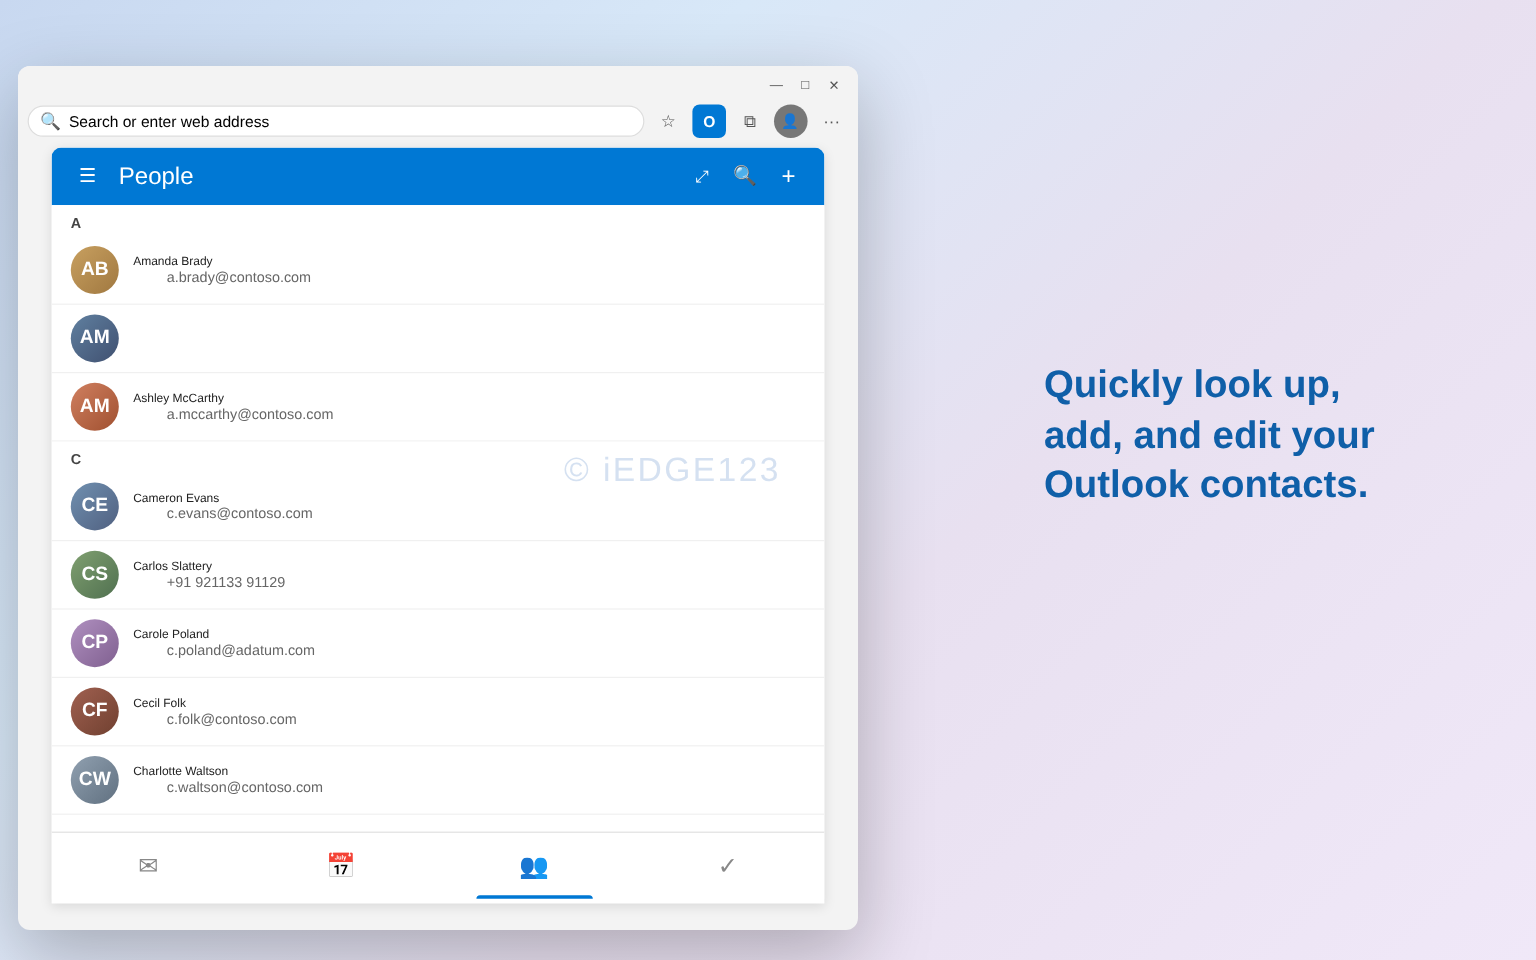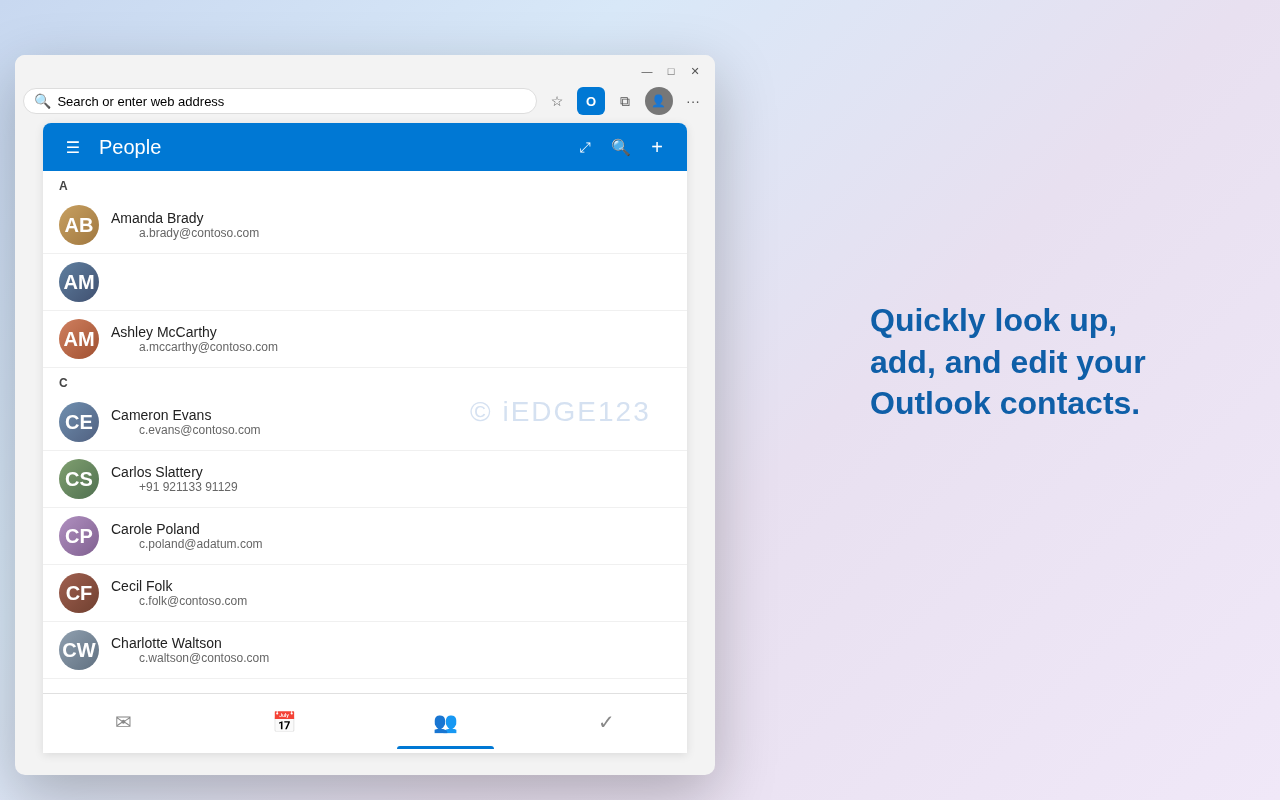--- a/index.html
+++ b/index.html
@@ -38,21 +38,21 @@
       font-size: 32px;
       font-weight: 700;
       color: #0f5fa8;
       line-height: 1.3;
       margin-left: 40px;
     }
 
     
     .watermark {
       position: absolute;
-      top: 396px;
+      top: 376px;
       left: 470px;
       font-size: 28px;
       font-weight: 300;
       color: rgba(150,180,220,0.4);
       letter-spacing: 2px;
       transform: rotate(0deg);
       pointer-events: none;
       z-index: 5;
     }
 
@@ -216,40 +216,40 @@
     .avatar {
       width: 40px;
       height: 40px;
       border-radius: 50%;
       overflow: hidden;
       flex-shrink: 0;
       background: #ccc;
       display: flex;
       align-items: center;
       justify-content: center;
-      font-size: 20px;
+      font-size: 16px;
       font-weight: 600;
       color: white;
     }
 
     .avatar-ab { background: linear-gradient(135deg, #c8a060, #a07840); }
     .avatar-am { background: linear-gradient(135deg, #6080a0, #405070); }
     .avatar-amc { background: linear-gradient(135deg, #d08060, #a05030); }
     .avatar-ce { background: linear-gradient(135deg, #7090b0, #506080); }
     .avatar-cs { background: linear-gradient(135deg, #80a070, #507050); }
     .avatar-cp { background: linear-gradient(135deg, #b090c0, #806090); }
     .avatar-cf { background: linear-gradient(135deg, #a06050, #704030); }
     .avatar-cw { background: linear-gradient(135deg, #90a0b0, #607080); }
 
     .contact-info {
       flex: 1;
     }
 
     .contact-name {
-      font-size: 14px;
+      font-size: 10px;
       font-weight: 500;
       color: #222;
     }
 
     .contact-detail {
       font-size: 12px;
       color: #666;
       margin-left: 28px;
     }
 

